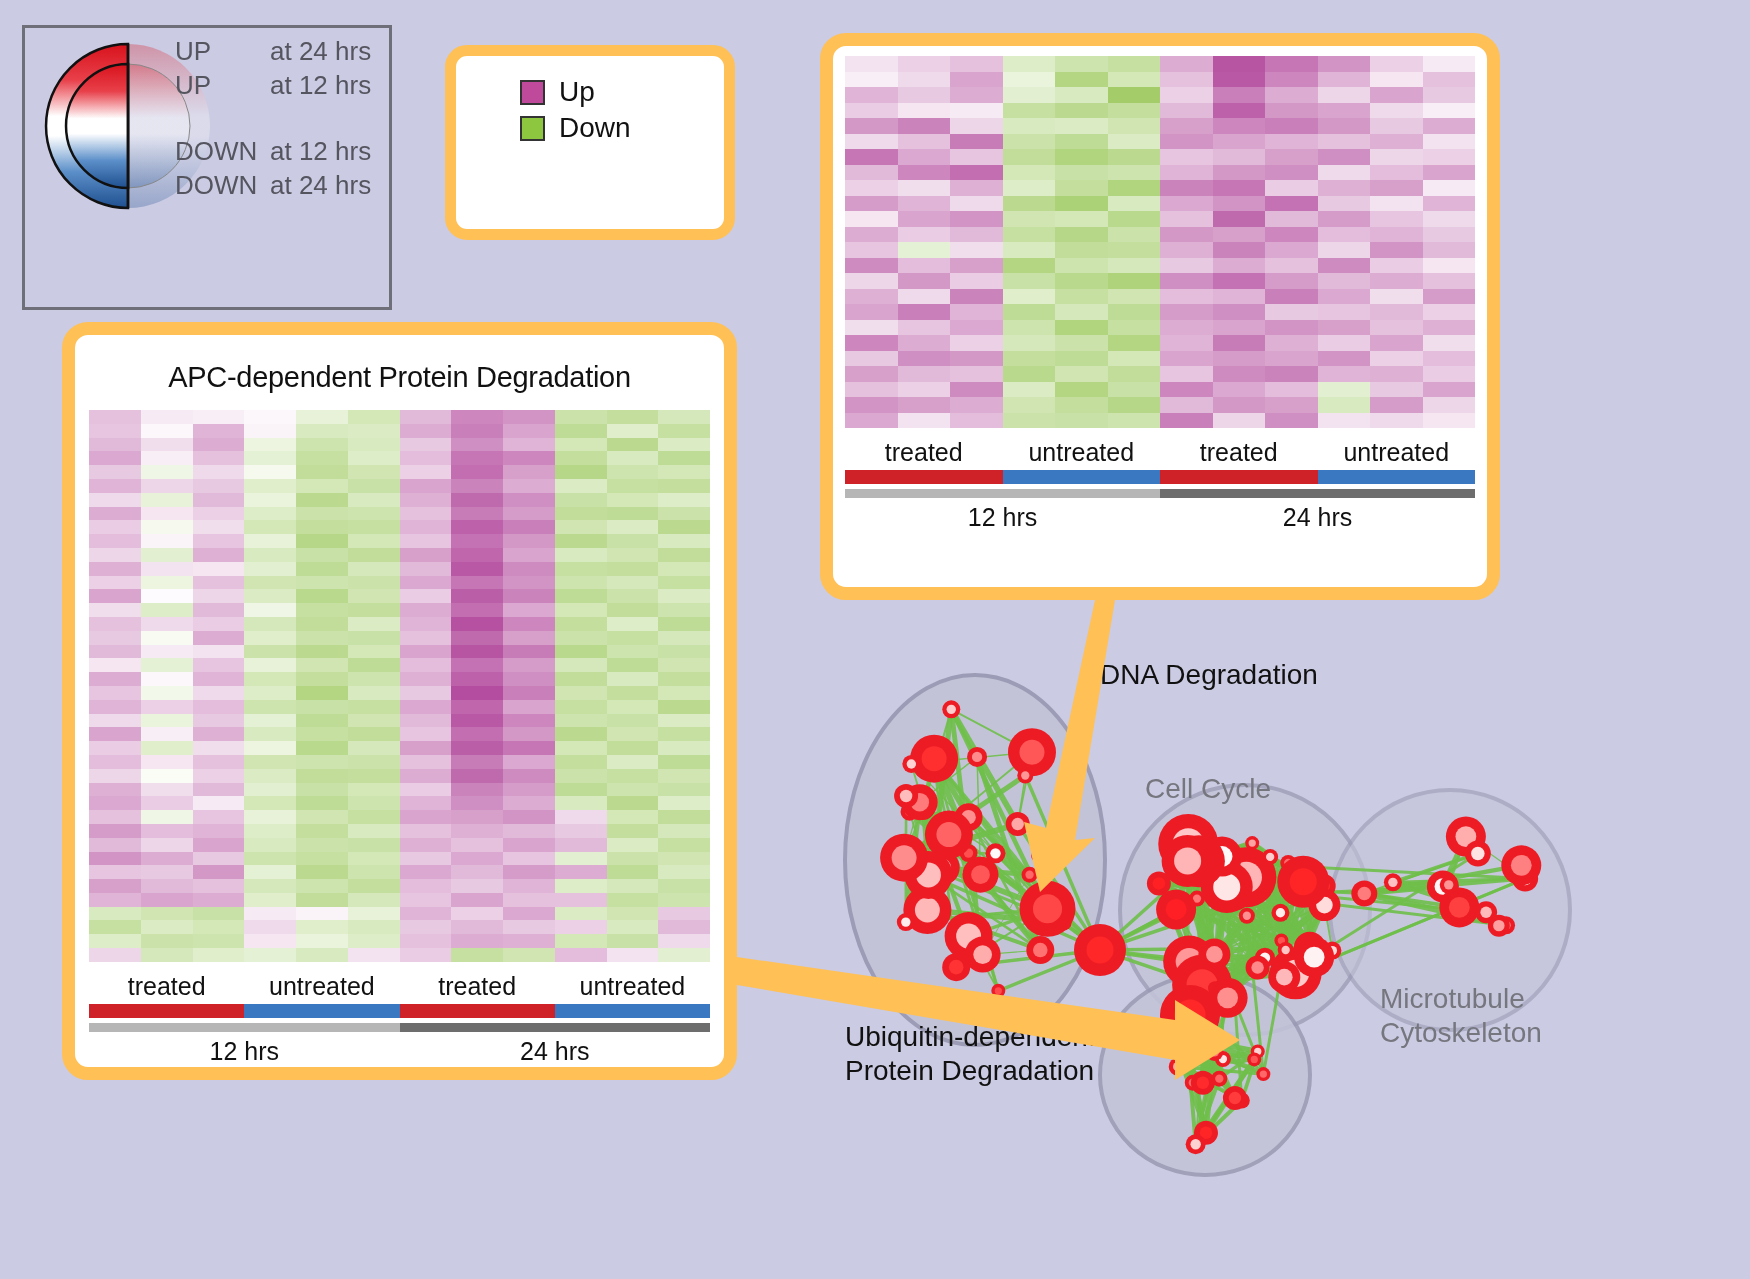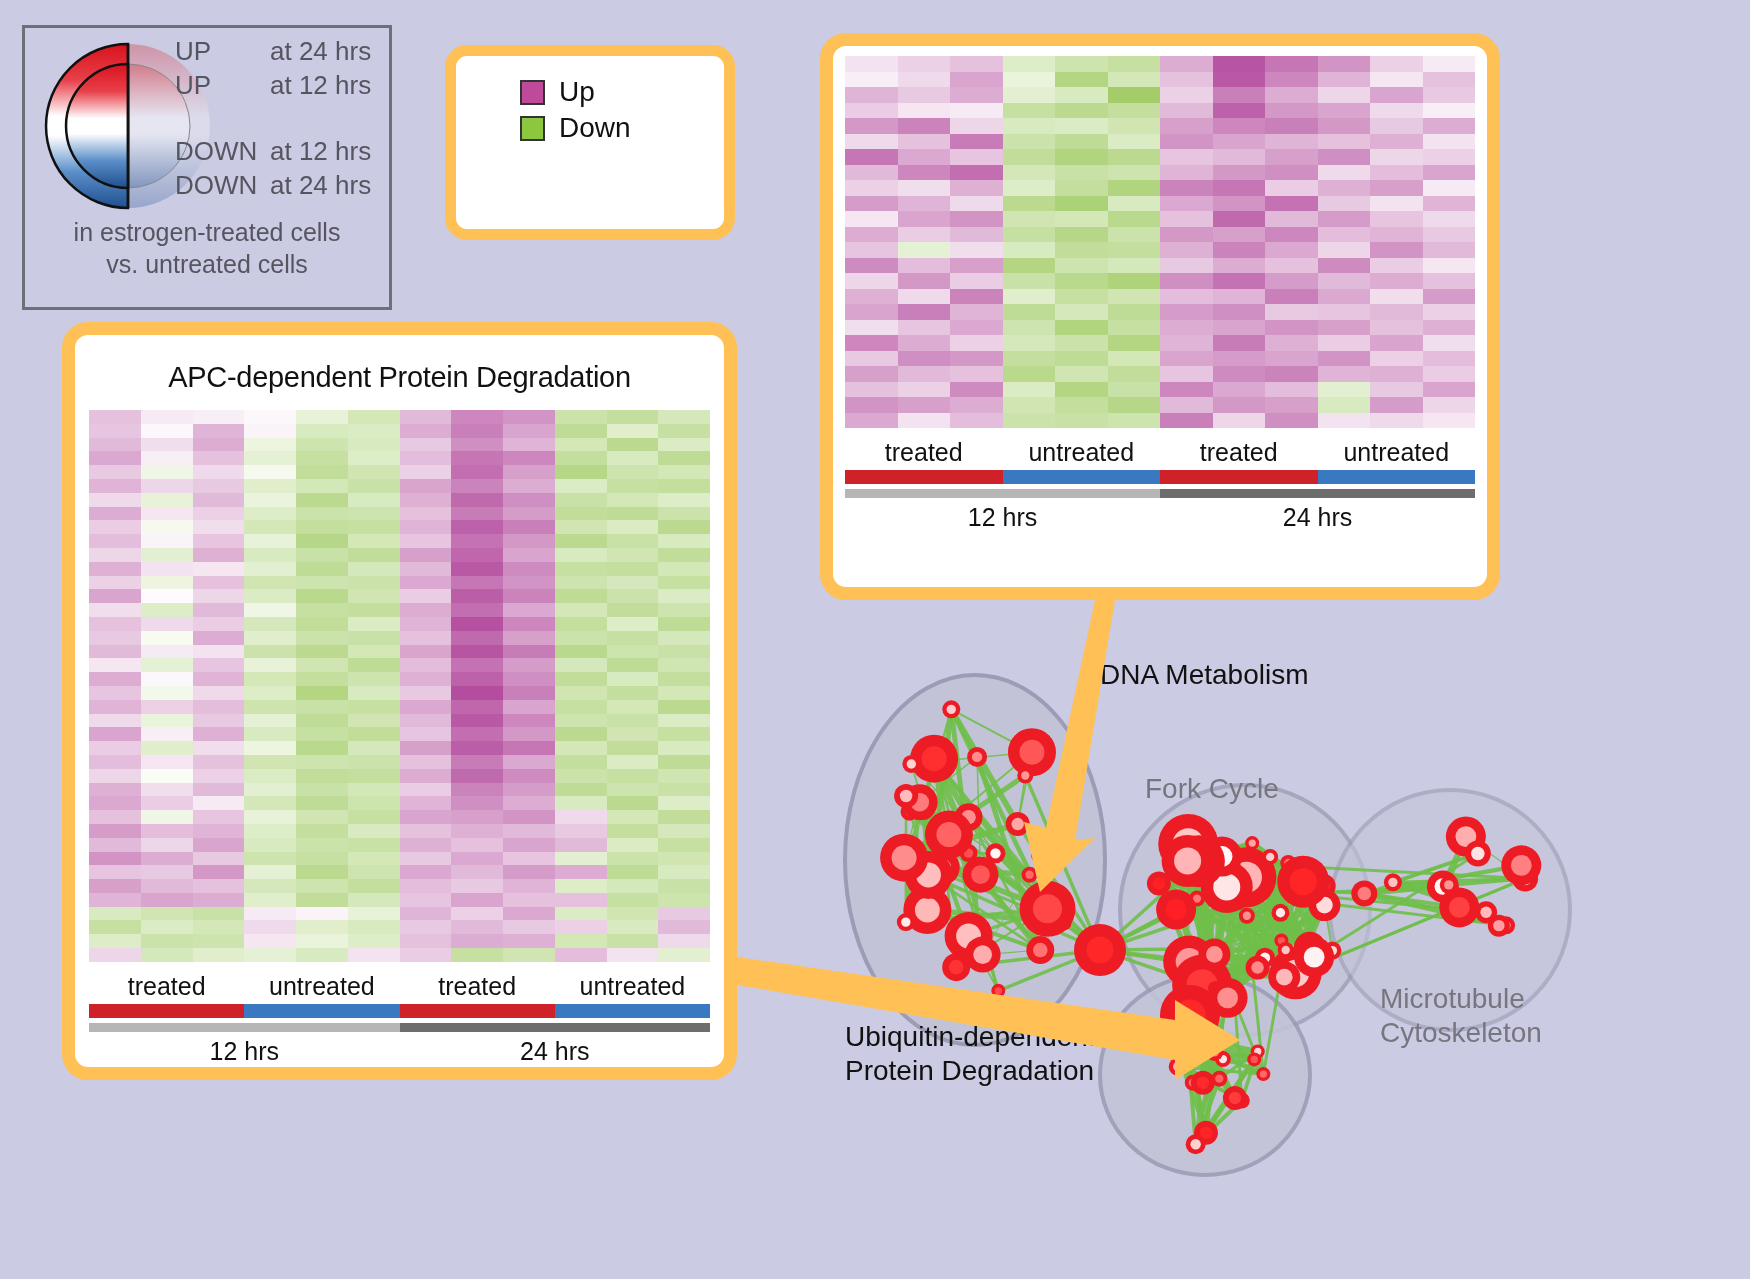--- a/index.html
+++ b/index.html
@@ -134,24 +134,20 @@
     </div>
     <div class="key-spacer"></div>
     <div class="key-row">
       <span class="kl">DOWN</span>
       <span class="kr">at 12 hrs</span>
     </div>
     <div class="key-row">
       <span class="kl">DOWN</span>
       <span class="kr">at 24 hrs</span>
     </div>
-  </div>
-  <div class="key-caption">
-    <div>in estrogen-treated cells</div>
-    <div>vs. untreated cells</div>
   </div>
 </div>
 
 <div id="legend-box">
   <div class="leg-item">
     <span class="leg-swatch" id="sw-up" style="background: rgb(191, 74, 155);"></span>
     <span class="leg-label">Up</span>
   </div>
   <div class="leg-item">
     <span class="leg-swatch" id="sw-down" style="background: rgb(141, 198, 63);"></span>
@@ -1543,22 +1539,22 @@
       <circle cx="429.30703984345683" cy="458.6285407921087" r="4.16" fill="rgb(255,99,99)"></circle>
       <circle cx="424.42248836496617" cy="431.90956184187786" r="9" fill="#ed1c24"></circle>
       <circle cx="424.42248836496617" cy="431.90956184187786" r="4.68" fill="rgb(255,117,118)"></circle>
       <circle cx="387.72657861993883" cy="446.665056925217" r="9" fill="#ed1c24"></circle>
       <circle cx="387.72657861993883" cy="446.665056925217" r="4.68" fill="rgb(255,170,171)"></circle>
       <circle cx="310" cy="330" r="26" fill="#ed1c24"></circle>
       <circle cx="310" cy="330" r="13.52" fill="rgb(255,39,40)"></circle>
       <circle cx="400" cy="395" r="30" fill="#ed1c24"></circle>
       <circle cx="400" cy="395" r="15.600000000000001" fill="rgb(255,39,40)"></circle>
     </svg>
-  <div class="net-label" id="label-dna">DNA Metabolism</div>
-  <div class="net-label" id="label-cc">Fork Cycle</div>
+  <div class="net-label" id="label-dna">DNA Degradation</div>
+  <div class="net-label" id="label-cc">Cell Cycle</div>
   <div class="net-label" id="label-mt">Microtubule
 Cytoskeleton</div>
   <div class="net-label" id="label-ubq">Ubiquitin-dependent
 Protein Degradation</div>
 </div>
 
 <svg id="connectors" width="1750" height="1279" style="position:absolute;left:0;top:0;pointer-events:none;">
 
   <path d="M1095 600 L1115 600 L1075 840 L1095 838 L1040 892 L1024 822 L1046 828 Z" fill="#ffc055"></path>
 

